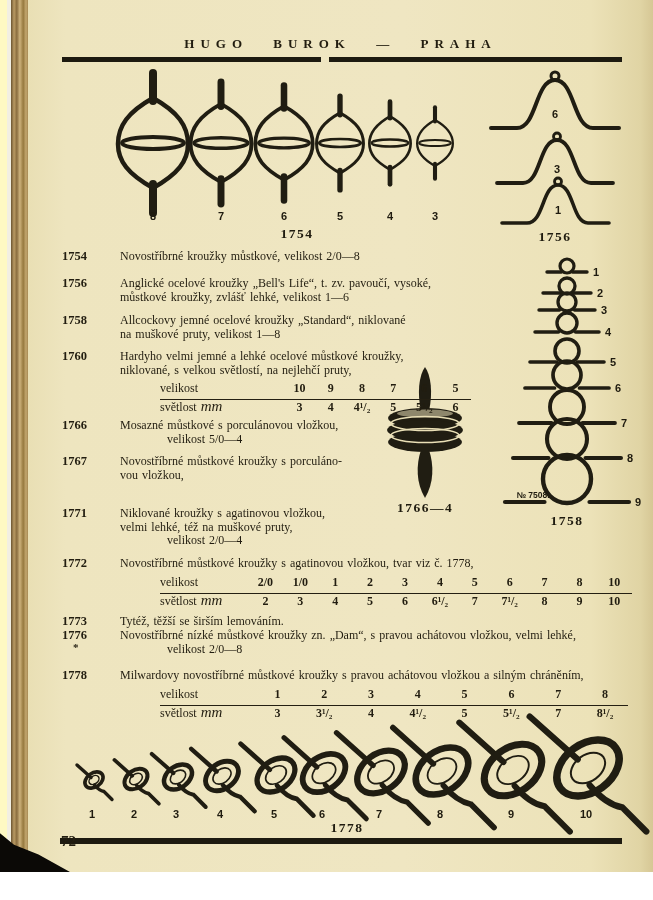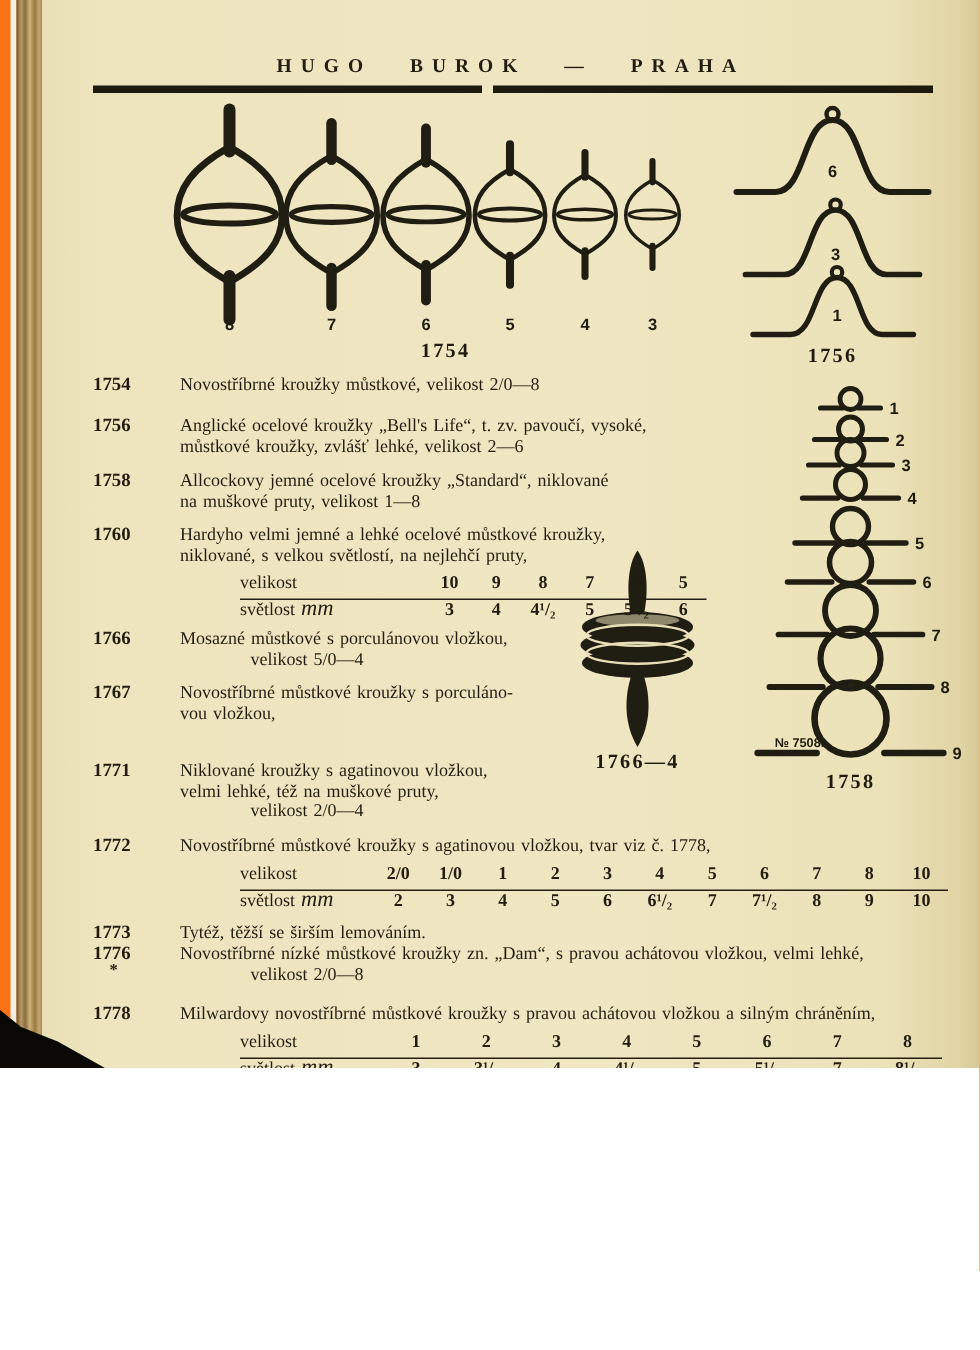--- a/index.html
+++ b/index.html
@@ -1,16 +1,16 @@
 <!DOCTYPE html>
 <html><head>
 <meta charset="utf-8">
 <style>
   html,body{margin:0;padding:0}
-  .scan{position:relative;width:653px;height:712px;background:#f97316;overflow:hidden;
+  .scan{position:relative;width:653px;height:872px;background:#fef9c3;overflow:hidden;
         font-family:"Liberation Serif",serif;color:#221d10}
   .edge-white{position:absolute;left:7px;top:0;bottom:0;width:4px;background:#f2efe2}
   .edge-pages{position:absolute;left:11px;top:0;bottom:0;width:17px;
     background:linear-gradient(90deg,#6b5431 0,#b99a63 18%,#8a6d3f 34%,#cdb27c 52%,#96793f 72%,#c3a76f 88%,#a58853 100%)}
   .paper{position:absolute;left:28px;top:0;right:0;bottom:0;
     background:linear-gradient(90deg,#e9dfb4 0%,#eee5bf 6%,#efe6c2 60%,#ece2b8 90%,#e0d4a4 98%,#d6c795 100%)}
   .corner-black{position:absolute;left:0;bottom:0;width:70px;height:44px;background:#0b0906;
     clip-path:polygon(0 12%,20% 38%,55% 60%,100% 100%,0 100%)}
   .header-title{position:absolute;left:0;right:0;top:36px;text-align:center;font-weight:bold;
     font-size:13px;letter-spacing:6px;word-spacing:16px}
@@ -230,21 +230,21 @@
       <div class="num"><span>1754</span></div>
       <div class="body">
         <p class="ln"><span>Novostříbrné kroužky </span><span class="b">můstkové,</span><span> velikost </span><span class="b">2/0—8</span></p>
       </div>
     </div>
 
     <div class="entry" style="top:277px">
       <div class="num"><span>1756</span></div>
       <div class="body">
         <p class="ln"><span>Anglické ocelové kroužky </span><span class="b">„Bell's Life“</span><span>, t. zv. pavoučí, vysoké,</span></p>
-        <p class="ln"><span>můstkové kroužky, zvlášť lehké, velikost </span><span class="b">2—6</span></p>
+        <p class="ln"><span>můstkové kroužky, zvlášť lehké, velikost </span><span class="b">1—6</span></p>
       </div>
     </div>
 
     <div class="entry" style="top:314px">
       <div class="num"><span>1758</span></div>
       <div class="body">
         <p class="ln"><span>Allcockovy jemné ocelové kroužky </span><span class="b">„Standard“</span><span>, niklované</span></p>
         <p class="ln"><span>na muškové pruty, velikost </span><span class="b">1—8</span></p>
       </div>
     </div>

